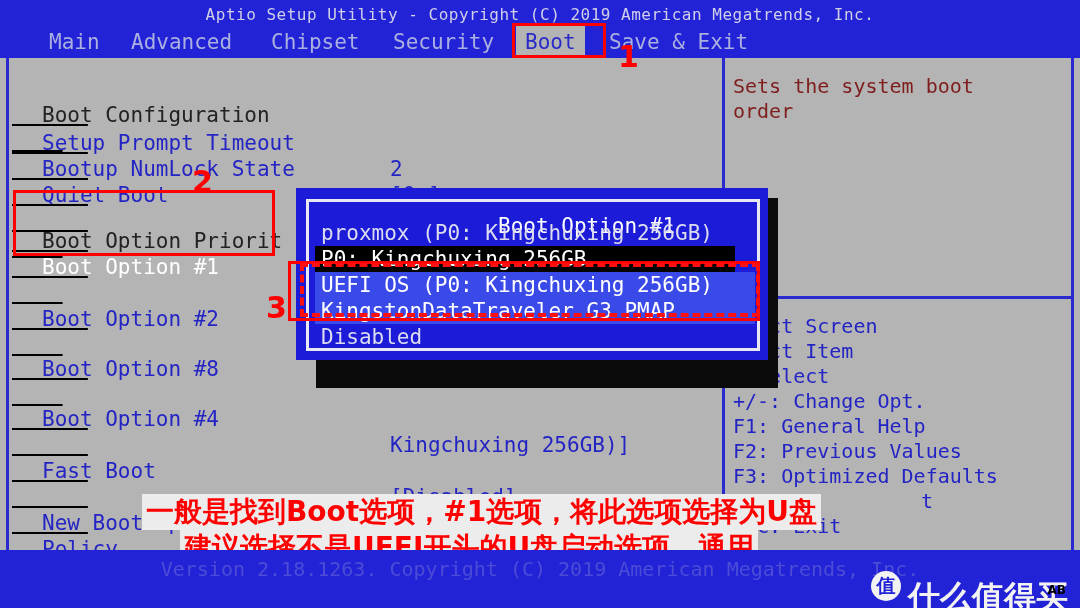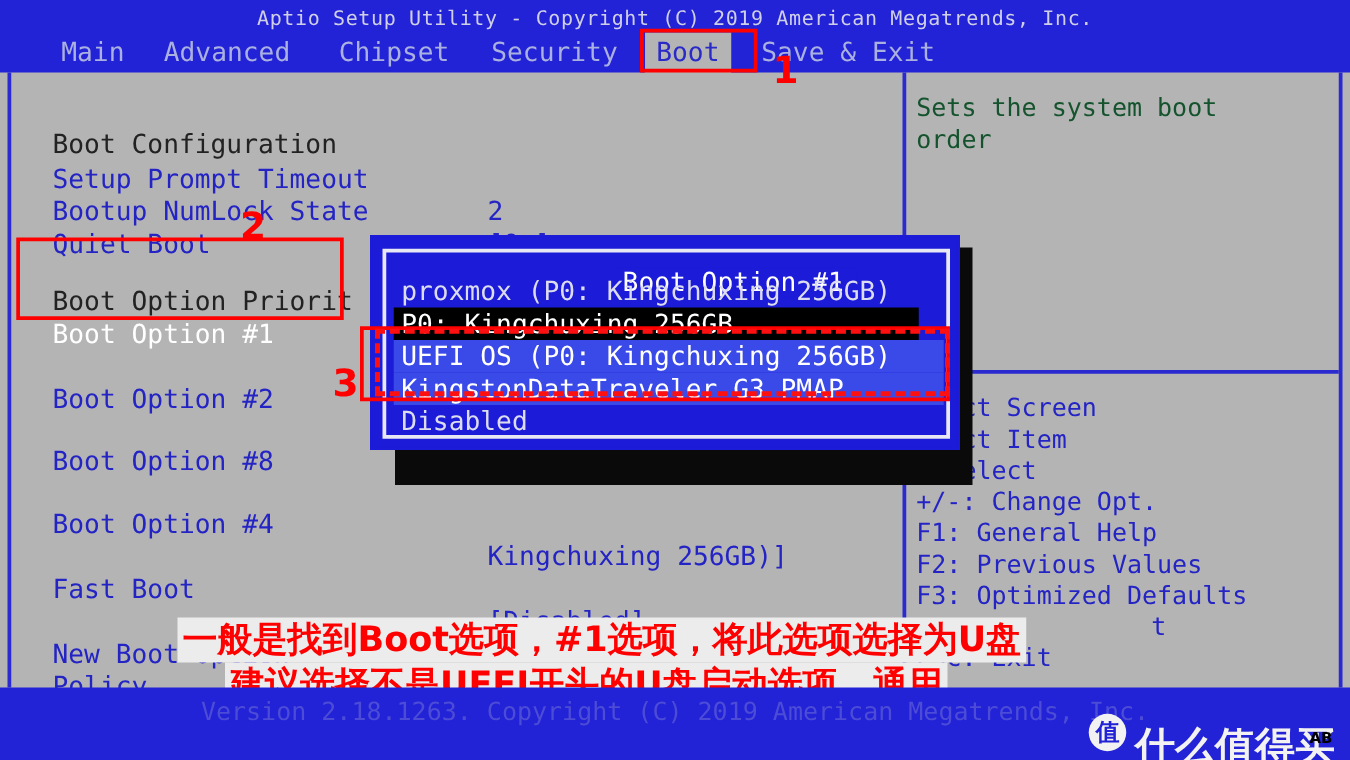--- a/index.html
+++ b/index.html
@@ -60,34 +60,35 @@
   }
 
   
   #leftpane{
     position:absolute; left:12px; top:62px; width:706px; height:485px;
   }
   .row{
     position:absolute; left:0;
     font-size:21px; line-height:26px;
     white-space:pre;
+    text-decoration:underline;
   }
   .lbl{ position:absolute; left:30px; color:#2424c4; }
   .lbl.hdr{ color:#222; }
   .lbl.sel{ color:#ffffff; }
   .val{ position:absolute; left:378px; color:#2424c4; }
 
   
   #rightpane{
     position:absolute; left:733px; top:66px; width:340px;
   }
   .help{
     position:absolute; left:0;
     font-size:20px; line-height:25px;
-    color:#14532d;
+    color:#7f1d1d;
     white-space:pre;
   }
   #keys{
     position:absolute; left:733px; top:310px; width:340px;
   }
   .keyrow{
     position:absolute; left:0;
     font-size:20px; line-height:25px;
     color:#2424c4;
     white-space:pre;

